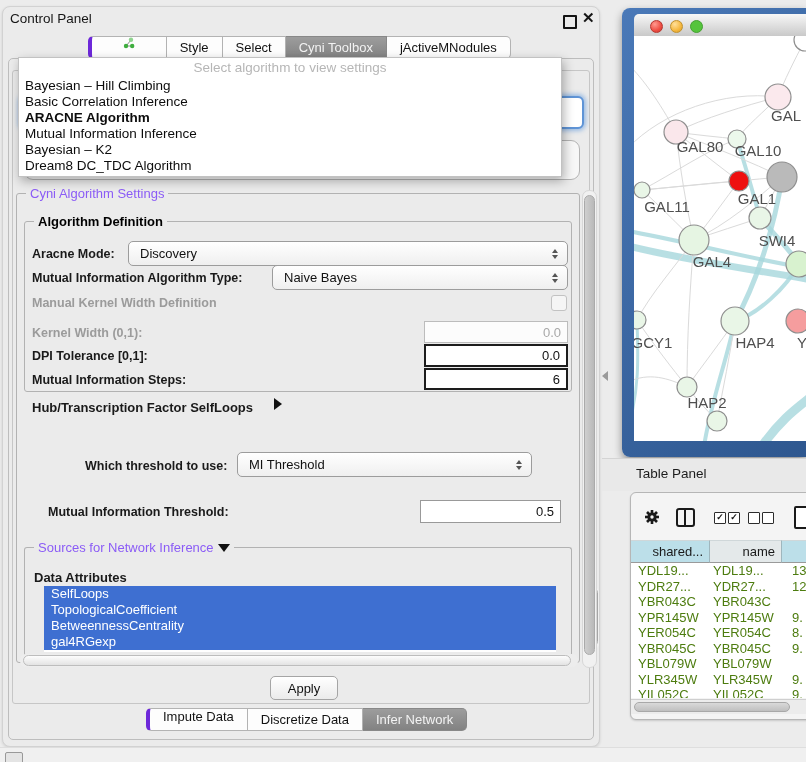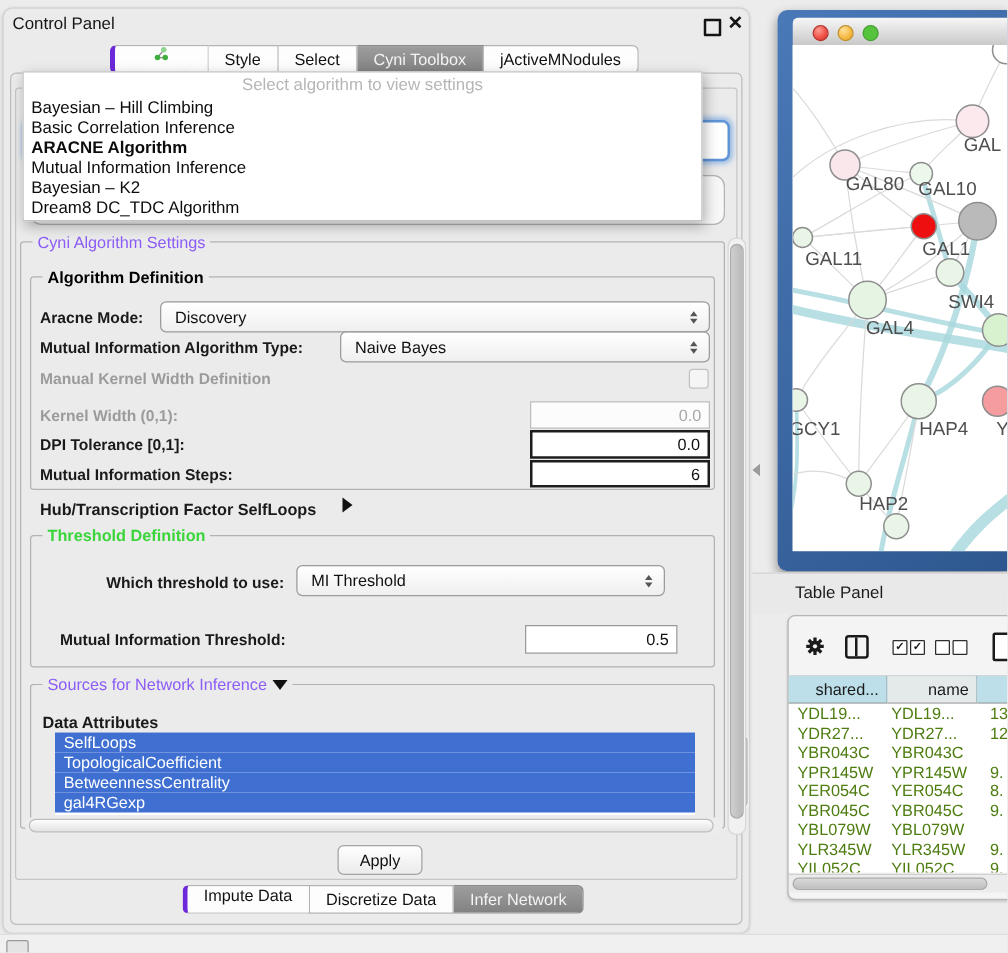--- a/index.html
+++ b/index.html
@@ -209,33 +209,30 @@
       <span>0.0</span>
     </div>
   <div class="lbl" style="left:32px;top:373px;">Mutual Information Steps:</div>
   <div class="tfield strong" style="left:424px;top:368px;width:144px;height:22px;">
       <span>6</span>
     </div>
 
   <div class="lbl" style="left:32px;top:400px;font-size:13px;">Hub/Transcription Factor SelfLoops</div>
   <div class="abs tri-right" style="left:274px;top:398px;"></div>
 
-  <div class="group" style="left:24px;top:428px;width:546px;height:104px;">
-    <span class="legend green">Threshold Definition</span>
-  </div>
   <div class="lbl" style="left:85px;top:459px;">Which threshold to use:</div>
   <div class="combo" style="left:237px;top:452px;width:295px;">
     <span>MI Threshold</span>
     <span class="stepper">
         <span class="tri-up"></span>
         <span class="tri-dn"></span>
       </span>
   </div>
   <div class="lbl" style="left:48px;top:505px;">Mutual Information Threshold:</div>
-  <div class="tfield" style="left:420px;top:500px;width:122px;height:23px;">
+  <div class="tfield" style="left:420px;top:500px;width:141px;height:23px;">
       <span>0.5</span>
     </div>
 
   <div class="group" style="left:24px;top:547px;width:546px;height:108px;border-bottom:none;">
     <span class="legend">
       <span>Sources for Network Inference</span>
       <span class="tri-down-lg"></span>
     </span>
   </div>
   <div class="lbl" style="left:34px;top:570px;font-size:13px;">Data Attributes</div>

